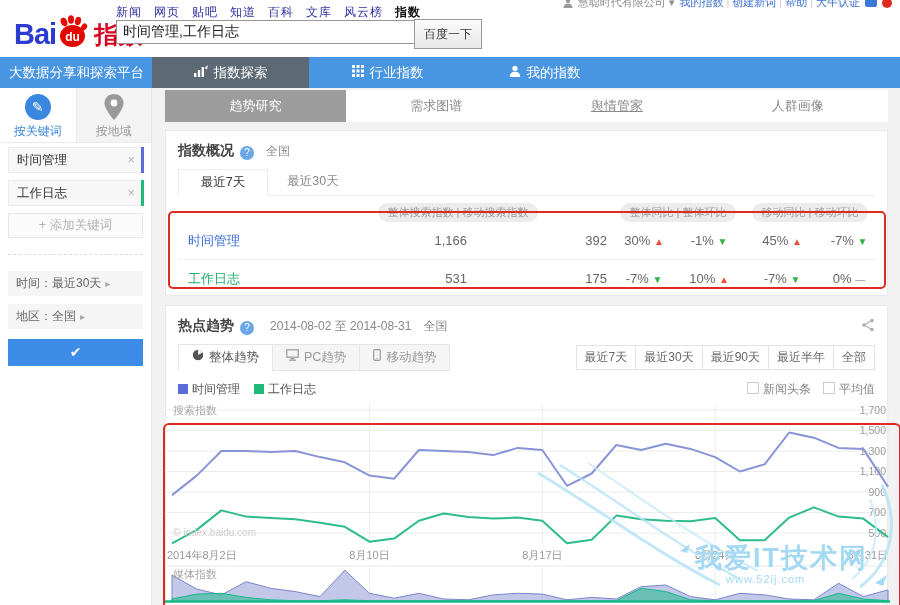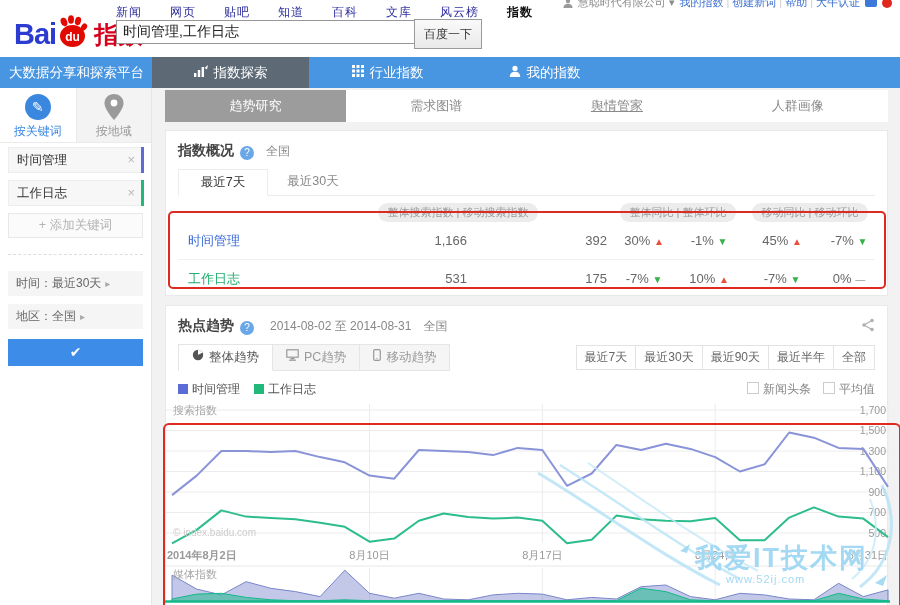--- a/index.html
+++ b/index.html
@@ -8,21 +8,21 @@
     font-family:"Liberation Sans","DejaVu Sans",sans-serif;color:#333;
   }
   
   .topbar{position:absolute;left:0;top:0;width:900px;height:57px;background:#fff;}
   .account{position:absolute;top:-5px;right:8px;display:flex;align-items:center;gap:5px;
     font-size:11px;color:#8b8b8b;white-space:nowrap;z-index:3;}
   .account .acct-links span.lnk{color:#3b6fd0;}
   .account .sep{color:#ccc;margin:0 3px;}
   .acct-badge{display:inline-block;width:12px;height:9px;background:#3b78d8;border-radius:2px;}
   .acct-dot{display:inline-block;width:10px;height:10px;background:#e0281e;border-radius:50%;}
-  .nav-links{position:absolute;left:116px;top:4px;display:flex;gap:28px;font-size:12px;color:#2d2d9f;}
+  .nav-links{position:absolute;left:116px;top:4px;display:flex;gap:12px;font-size:12px;color:#2d2d9f;}
   .nav-links span{letter-spacing:1px;cursor:pointer;}
   .nav-links span.current{color:#111;font-weight:bold;}
   .logo{position:absolute;left:14px;top:15px;display:flex;align-items:flex-end;cursor:pointer;}
   .logo-bai{color:#2c3bd0;font-size:29px;font-weight:bold;letter-spacing:-1px;line-height:30px;}
   .logo-paw{position:relative;width:34px;height:34px;margin:0 1px 0 0;}
   .logo-suffix{color:#d6001c;font-size:24px;font-weight:bold;line-height:28px;margin-left:3px;}
   .search-input{position:absolute;left:116px;top:20px;width:290px;height:22px;border:1px solid #969696;
     font-size:14px;padding:0 6px;color:#222;font-family:inherit;}
   .search-btn{position:absolute;left:414px;top:19px;width:68px;height:30px;border:1px solid #9a9a9a;
     background:linear-gradient(#fafafa,#e9e9e9);font-size:12px;color:#333;cursor:pointer;font-family:inherit;}
@@ -349,21 +349,21 @@
       <path d="M7.0,95.1 L31.7,75.6 L56.4,51.0 L81.1,51.0 L105.8,52.0 L130.4,51.0 L155.1,57.1 L179.8,62.3 L204.5,75.6 L229.2,78.7 L253.9,50.0 L278.6,51.0 L303.3,52.0 L328.0,55.1 L352.7,47.9 L377.3,50.0 L402.0,85.8 L426.7,73.5 L451.4,44.9 L476.1,50.0 L500.8,43.8 L525.5,48.9 L550.2,57.1 L574.9,71.5 L599.6,64.3 L624.2,32.5 L648.9,37.7 L673.6,47.9 L698.3,48.9 L723.0,86.9" fill="none" stroke="#8893d8" stroke-width="2" stroke-linejoin="round"></path>
       <path d="M7.0,143.3 L31.7,129.9 L56.4,110.4 L81.1,116.6 L105.8,118.1 L130.4,119.2 L155.1,122.8 L179.8,126.8 L204.5,141.7 L229.2,138.6 L253.9,120.7 L278.6,113.5 L303.3,117.1 L328.0,118.6 L352.7,117.6 L377.3,120.7 L402.0,143.3 L426.7,139.7 L451.4,115.6 L476.1,119.2 L500.8,120.7 L525.5,121.2 L550.2,118.1 L574.9,140.2 L599.6,140.2 L624.2,117.6 L648.9,107.4 L673.6,116.6 L698.3,118.6 L723.0,137.1" fill="none" stroke="#2dbd8b" stroke-width="2" stroke-linejoin="round"></path>
       <line x1="0" y1="166" x2="725" y2="166" stroke="#e8e8e8" stroke-width="1"></line>
       <path d="M7.0,201.5 L7.0,175.1 L31.7,189.1 L56.4,194.9 L81.1,181.7 L105.8,188.3 L130.4,191.6 L155.1,196.6 L179.8,170.2 L204.5,193.3 L229.2,198.2 L253.9,193.3 L278.6,199.0 L303.3,199.8 L328.0,194.9 L352.7,193.3 L377.3,194.1 L402.0,199.8 L426.7,197.4 L451.4,199.0 L476.1,186.7 L500.8,185.0 L525.5,196.6 L550.2,199.8 L574.9,193.3 L599.6,194.9 L624.2,199.0 L648.9,199.8 L673.6,183.3 L698.3,196.6 L723.0,189.9 L723.0,201.5 Z" fill="rgba(121,134,203,0.45)" stroke="#7986cb" stroke-width="1" stroke-linejoin="round"></path>
       <path d="M7.0,201.5 L7.0,199.0 L31.7,194.1 L56.4,193.3 L81.1,197.4 L105.8,199.8 L130.4,200.7 L155.1,200.7 L179.8,199.8 L204.5,200.7 L229.2,200.7 L253.9,200.7 L278.6,200.7 L303.3,200.7 L328.0,200.7 L352.7,200.7 L377.3,200.7 L402.0,200.7 L426.7,200.7 L451.4,200.7 L476.1,188.3 L500.8,191.6 L525.5,199.8 L550.2,200.7 L574.9,200.7 L599.6,200.7 L624.2,200.7 L648.9,200.7 L673.6,193.3 L698.3,199.0 L723.0,200.7 L723.0,201.5 Z" fill="rgba(32,185,140,0.55)" stroke="#14b98a" stroke-width="1" stroke-linejoin="round"></path>
       <line x1="0" y1="201.5" x2="725" y2="201.5" stroke="#14b98a" stroke-width="2.5"></line>
     </svg>
   <div class="axis-label" id="search-label">搜索指数</div>
   <div id="credit">© index.baidu.com</div>
   <div id="x-labels">
-      <span style="left: 2px; font-weight: bold;">2014年8月2日</span>
+      <span style="left: 2px;">2014年8月2日</span>
       <span style="left: 204.517px; transform: translateX(-50%);">8月10日</span>
       <span style="left: 377.345px; transform: translateX(-50%);">8月17日</span>
       <span style="left: 550.172px; transform: translateX(-50%);">8月24日</span>
       <span style="left: 723px; transform: translateX(-100%);">8月31日</span>
     </div>
   <div class="axis-label" id="media-label">媒体指数</div>
 </div>
 
 <div class="red-box" id="red-box-table"></div>
 <div class="red-box" id="red-box-chart"></div>

